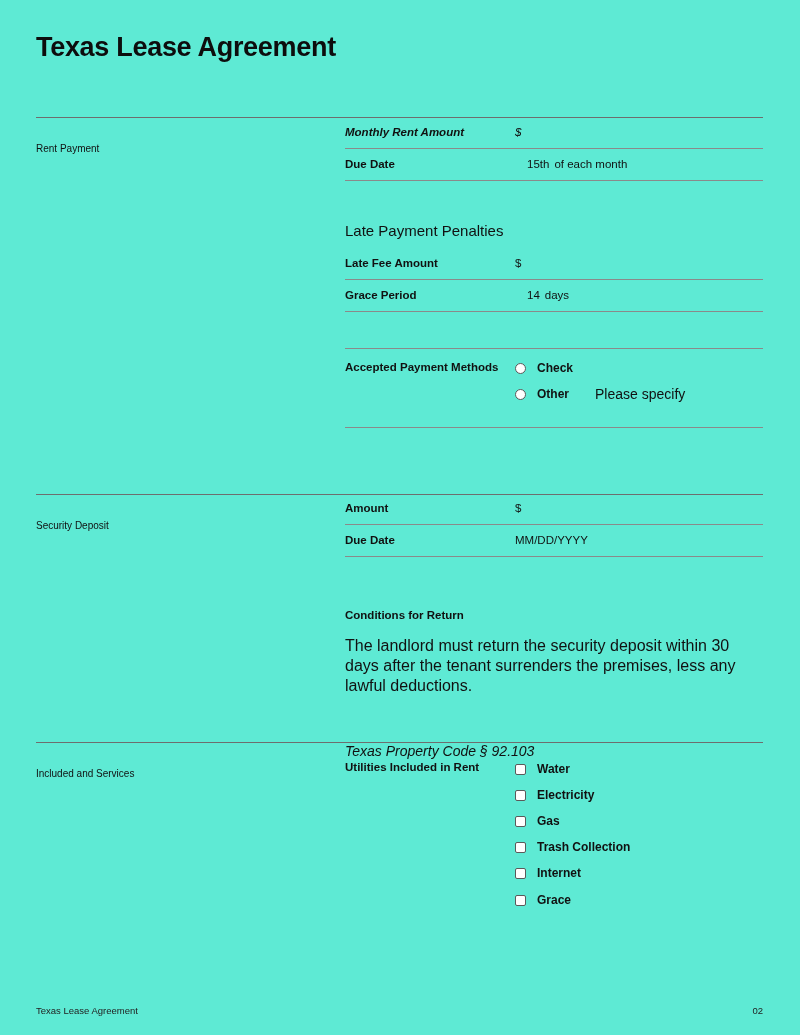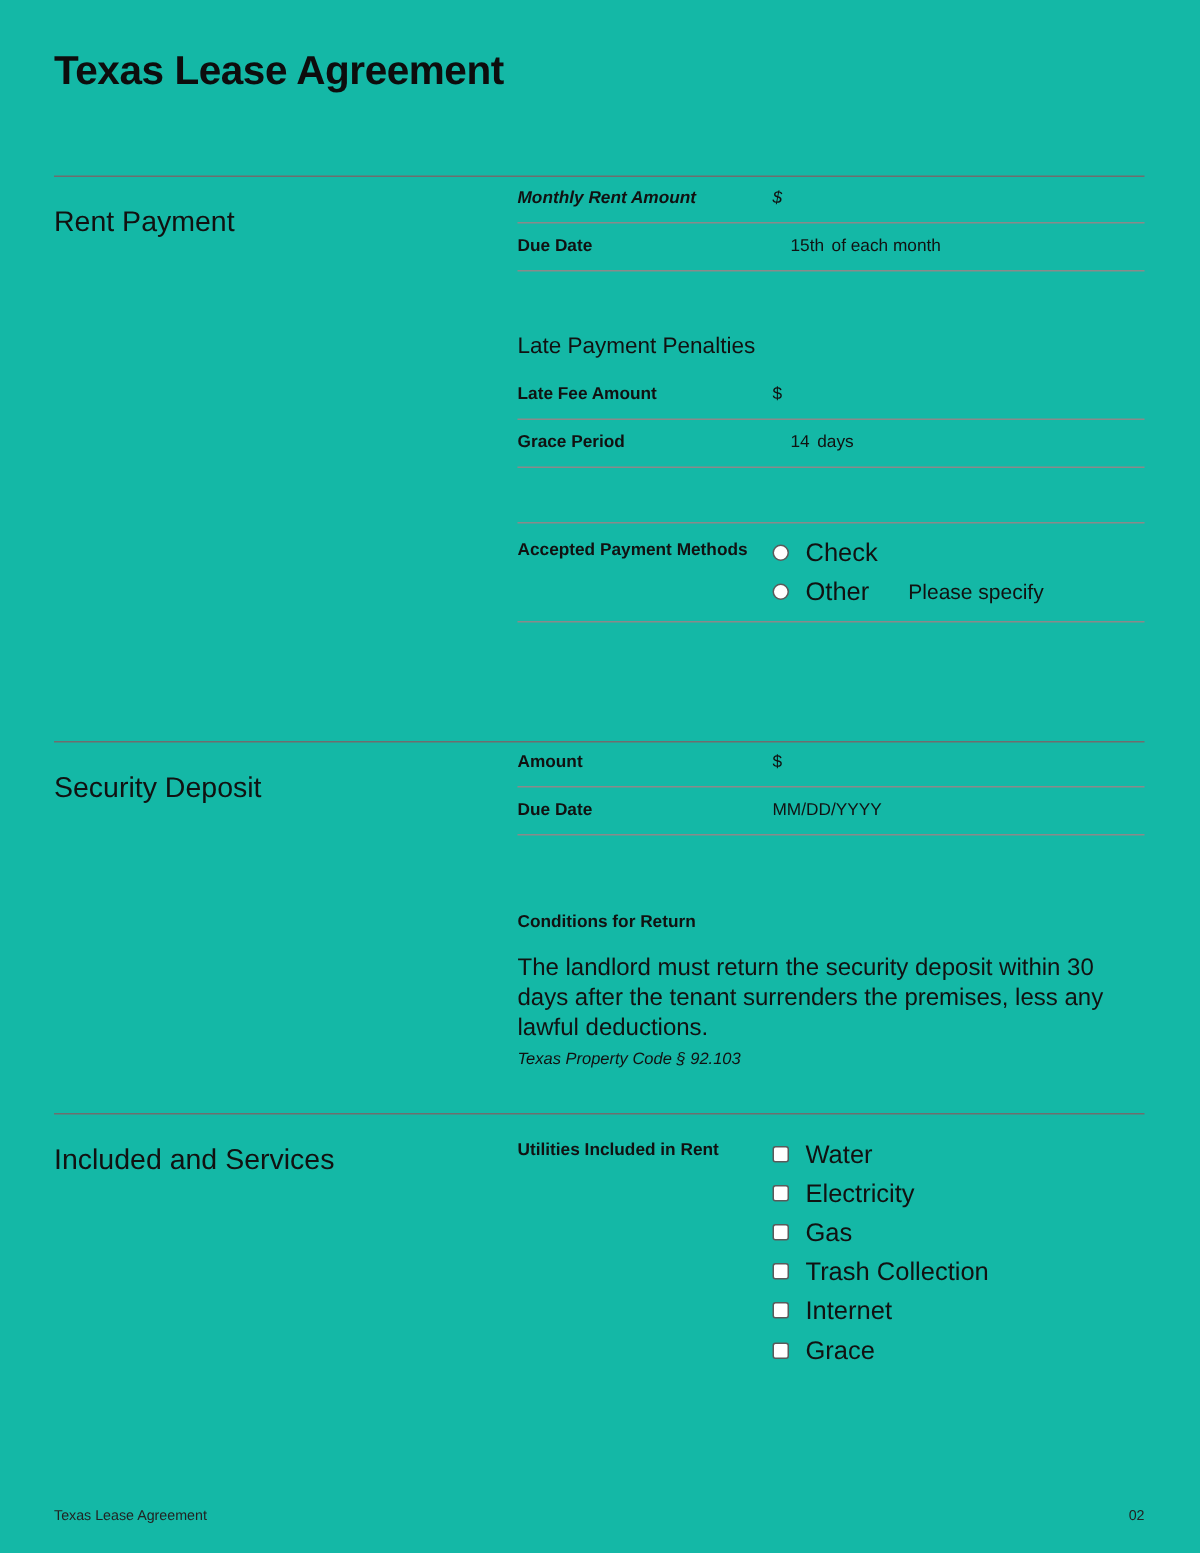--- a/index.html
+++ b/index.html
@@ -13,21 +13,21 @@
     height: 1035px;
     position: relative;
     font-family: "Liberation Sans", sans-serif;
     color: #111111;
     -webkit-font-smoothing: antialiased;
   }
 
   .page {
     position: absolute;
     inset: 0;
-    background: #14b8a6;
+    background: #5eead4;
   }
 
   
   .doc-title {
     position: absolute;
     left: 36px;
     top: 30px;
     font-size: 27px;
     font-weight: bold;
     letter-spacing: -0.3px;
@@ -47,21 +47,21 @@
     left: 0;
     top: 0;
     width: 727px;
     height: 1px;
     background: #6e6e6e;
   }
   .section-title {
     position: absolute;
     left: 0;
     top: 22px;
-    font-size: 19px;
+    font-size: 10px;
     font-weight: normal;
     color: #111111;
     line-height: 20px;
     white-space: nowrap;
     text-align: right;
   }
 
   
   .fields {
     position: absolute;
@@ -153,24 +153,25 @@
   .check-box {
     width: 11px;
     height: 11px;
     border: 1px solid #5a5a5a;
     border-radius: 2px;
     background: #fff;
     flex: 0 0 auto;
   }
   .opt-text {
     margin-left: 11px;
-    font-size: 17px;
-    color: #111111;
-    line-height: 15px;
-    white-space: nowrap;
+    font-size: 12px;
+    color: #111111;
+    line-height: 15px;
+    white-space: nowrap;
+    font-weight: bold;
   }
   .opt-hint {
     margin-left: 26px;
     font-size: 14px;
     color: #111111;
     line-height: 15px;
     white-space: nowrap;
   }
 
   
@@ -209,24 +210,25 @@
     color: #111111;
     line-height: 15px;
     margin-bottom: 13px;
   }
   .tb-para {
     font-size: 16px;
     color: #111111;
     line-height: 20px;
   }
   .tb-cite {
-    font-size: 11px;
+    font-size: 14px;
     font-style: italic;
     color: #111111;
     line-height: 20px;
+    margin-top: 45px;
   }
 
   
   .footer-left {
     position: absolute;
     left: 36px;
     bottom: 18px;
     font-size: 9.5px;
     color: #222222;
     line-height: 13px;
@@ -274,21 +276,21 @@
         <span class="f-label">Late Fee Amount</span>
         <span class="f-value"><span>$</span></span>
       </div>
 
       <div class="field-row">
         <span class="f-label">Grace Period</span>
         <span class="f-value indent"><span>14</span><span class="unit">days</span></span>
       </div>
     </div>
 
-    <div class="opt-block" style="left:309px; top:231px; height:67px;">
+    <div class="opt-block" style="left:309px; top:231px; height:80px;">
       <div class="ob-label">Accepted Payment Methods</div>
       <div class="opt-list">
         <div class="opt-item">
           <span class="radio-box"></span>
           <span class="opt-text">Check</span>
         </div>
         <div class="opt-item">
           <span class="radio-box"></span>
           <span class="opt-text">Other</span>
           <span class="opt-hint">Please specify</span>

